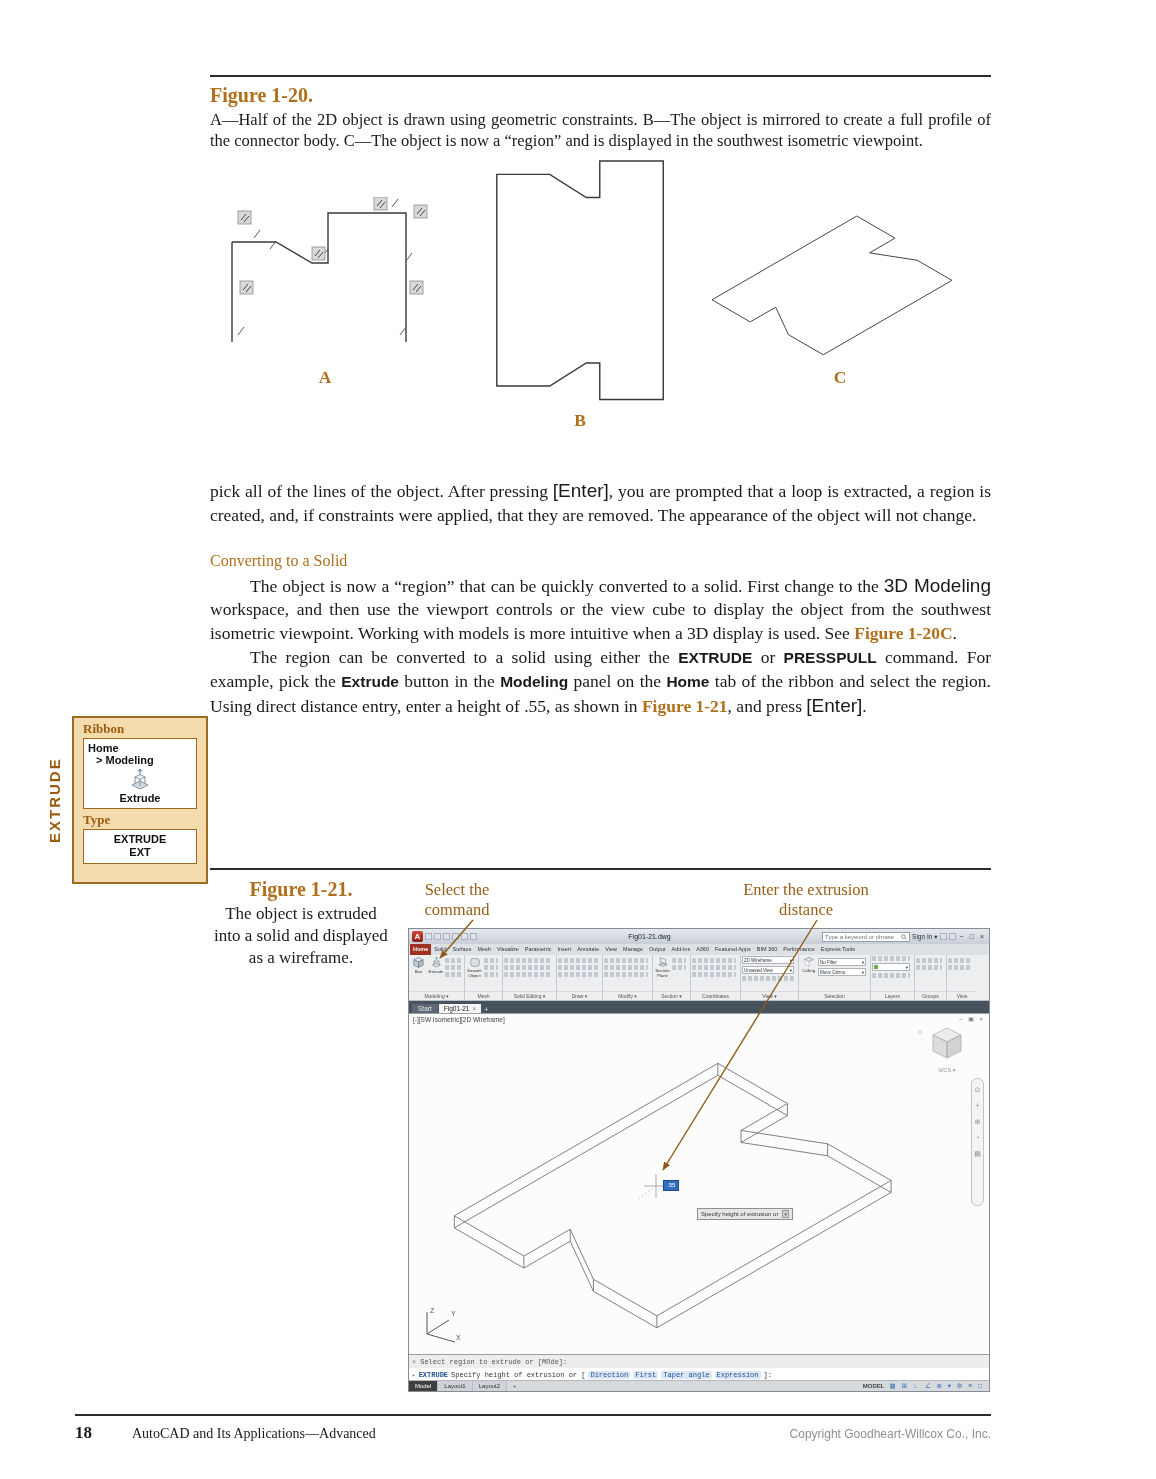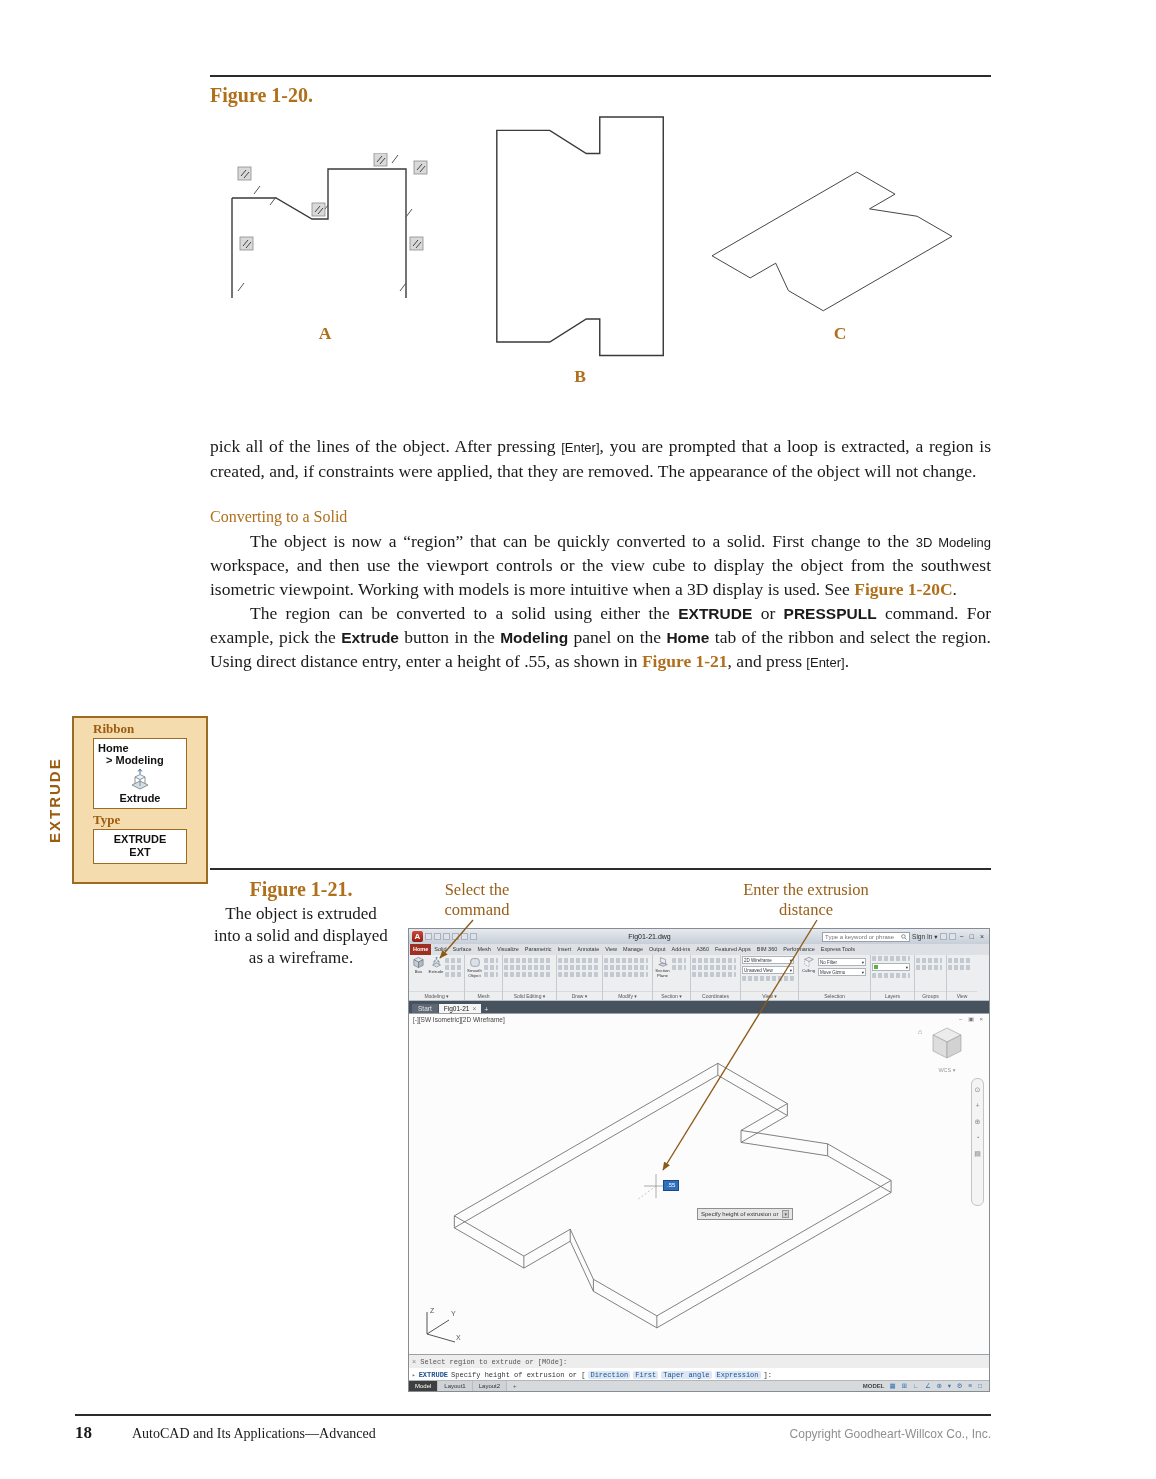--- a/index.html
+++ b/index.html
@@ -16,46 +16,46 @@
   .diagrams{ position:relative; height:300px; margin-top:6px; }
   .dA{ position:absolute; left:14px; top:40px; width:210px; }
   .dB{ position:absolute; left:282px; top:2px; width:178px; }
   .dC{ position:absolute; left:498px; top:55px; width:248px; }
   .dlbl{ position:absolute; font-weight:bold; color:var(--accent); font-size:17.5px; transform:translateX(-50%); }
   .lA{ left:115px; top:210px; } .lB{ left:370px; top:253px; } .lC{ left:630px; top:210px; }
 
   .bp{ font-size:17.5px; line-height:23.8px; text-align:justify; margin-top:22px; }
   .ind{ margin-top:0; text-indent:40px; }
   h2.h2{ font-size:16px; font-weight:normal; color:var(--accent); margin:24px 0 4px; }
-  .k{ font-family:"Liberation Sans", sans-serif; font-size:13px; }
+  .k{ font-family:"Liberation Sans", sans-serif; font-size:19px; }
   .kb{ font-family:"Liberation Sans", sans-serif; font-weight:bold; font-size:15.5px; }
   .fx{ color:var(--accent); font-weight:bold; }
 
   
   .esb{ position:absolute; left:46px; top:716px; width:162px; height:168px; display:flex; }
   .vlabel{ width:26px; writing-mode:vertical-rl; transform:rotate(180deg); text-align:center;
            font-family:"Liberation Sans", sans-serif; font-weight:bold; font-size:15px;
            letter-spacing:2px; color:var(--sbbrown); }
-  .sbox{ flex:1; background:#f5dcae; border:2px solid #9c6b1f; padding:3px 19px 5px;
+  .sbox{ flex:1; background:#f5dcae; border:2px solid #9c6b1f; padding:3px 9px 5px;
          font-family:"Liberation Sans", sans-serif; }
   .slabel{ font-family:"Liberation Serif", serif; font-weight:bold; font-size:13px; color:var(--sbbrown); }
   .spanel{ background:#fff; border:1px solid #9c6b1f; padding:3px 4px 4px; margin:1px 0 3px;
            font-size:11px; font-weight:bold; color:#111; }
   .sp-mod{ margin-left:8px; }
   .exticon{ display:block; margin:2px auto 0; }
   .sp-ext{ text-align:center; }
   .tcenter div{ text-align:center; line-height:13px; }
 
   
   .fig21{ position:absolute; left:210px; top:868px; width:781px; height:545px;
           border-top:2px solid #2b2b2b; }
   .f21cap{ position:absolute; left:0; top:8px; width:182px;text-align:center; }
   .f21text{ font-size:17px; line-height:22px; margin-top:2px; }
   .callout{ position:absolute; top:10px; text-align:center; color:#99601a; font-size:16.5px; line-height:20px; }
-  .c1{ left:202px; width:130px; } .c2{ left:516px; width:160px; }
+  .c1{ left:182px; width:130px; } .c2{ left:516px; width:160px; }
   .arrows{ position:absolute; inset:0; width:781px; height:545px; pointer-events:none; z-index:6; }
 
   
   .acad{ position:absolute; left:198px; top:58px; width:582px; height:464px; border:1px solid #858c93;
          display:flex; flex-direction:column; background:#e9ebee;
          font-family:"Liberation Sans", sans-serif; }
   .tbar{ height:15px; background:linear-gradient(#e6eaef,#c7ced8); display:flex; align-items:center;
          gap:2px; padding:0 3px; font-size:7px; color:#333; flex:0 0 auto; }
   .alogo{ width:11px; height:11px; border-radius:2px; background:linear-gradient(#cf4737,#8d1f16);
           color:#fff; font-weight:bold; font-size:8px; line-height:11px; text-align:center; }
@@ -161,20 +161,21 @@
         <div>EXTRUDE</div>
         <div>EXT</div>
       </div>
     </div>
   </aside>
 
   <main class="content">
 
     <section class="fig20">
       <p class="flabel"><span>Figure 1-20.</span></p>
+      <p class="fcaption">A—Half of the 2D object is drawn using geometric constraints. B—The object is mirrored to create a full profile of the connector body. C—The object is now a “region” and is displayed in the southwest isometric viewpoint.</p>
       <div class="diagrams">
 
         <svg class="dA" viewBox="0 0 210 150">
           <path d="M8,45 V145 M8,45 H52 L88,66 H104 V16 H182 V145" fill="none" stroke="#3a3a3a" stroke-width="1.4"></path>
           <path d="M46,52 l6,-8 M98,60 l6,-8 M168,10 l6,-8 M30,41 l6,-8 M182,64 l6,-8 M14,138 l6,-8 M176,138 l6,-8" stroke="#555" stroke-width="1" fill="none"></path>
           <g transform="translate(14,14)">
               <rect width="13" height="13" fill="#d9d9d9" stroke="#8c8c8c" stroke-width="0.8"></rect>
               <path d="M3,9 L8,3 M6,11 L11,5" stroke="#444" stroke-width="1" fill="none"></path>
             </g>
           <g transform="translate(88,50)">

